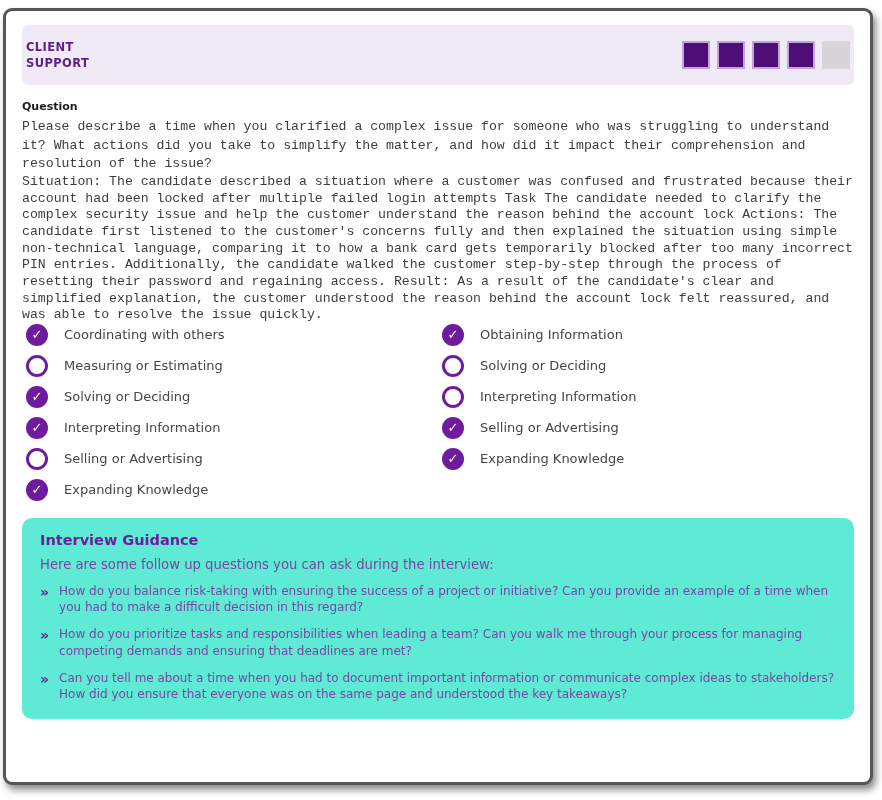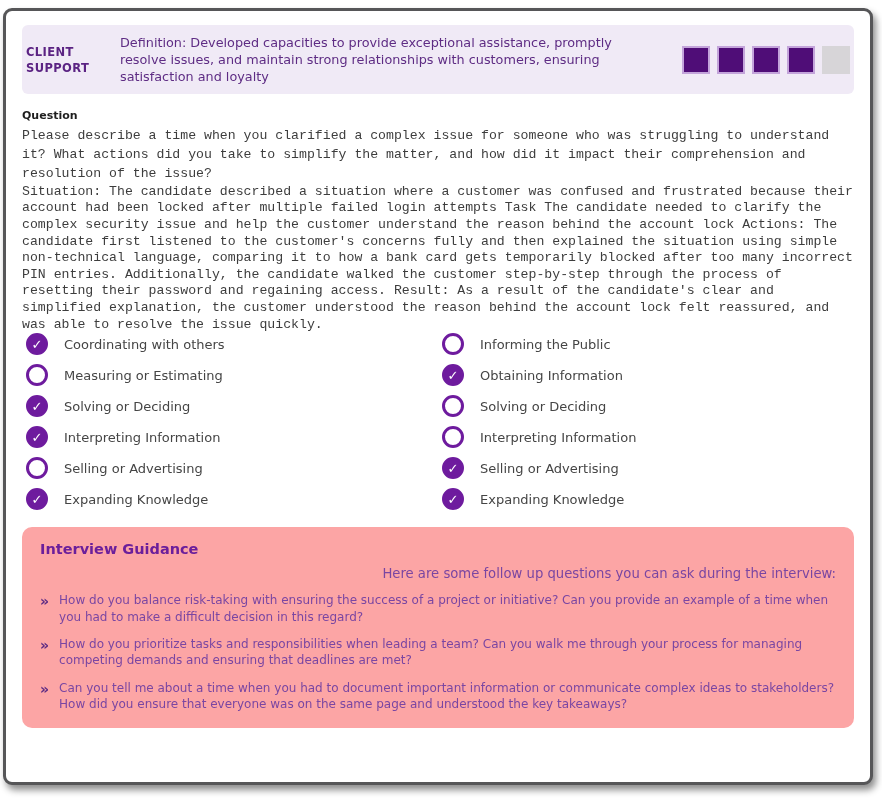--- a/index.html
+++ b/index.html
@@ -97,35 +97,34 @@
   }
   .insight-row.unchecked .check-circle { background: #ffffff; border: 3px solid #6e1b9e; }
   .insight-row.checked   .check-circle { background: #6e1b9e; border: 3px solid #6e1b9e; }
   .check-mark { display: none; color: #ffffff; font-size: 13px; font-weight: 700; line-height: 1; transform: translateY(-0.5px); }
   .insight-row.checked .check-mark { display: block; }
   .insight-label { font-size: 13px; color: #454545; }
 
   
   .guidance-box {
     margin-top: 17px;
-    background: #fca5a5;
+    background: #5eead4;
     border-radius: 10px;
     padding: 14px 18px 16px 18px;
   }
   .guidance-heading {
     font-size: 14.5px;
     font-weight: 700;
     color: #6b1f9b;
     margin-bottom: 9px;
   }
   .guidance-intro {
     font-size: 13.2px;
     color: #7a46a2;
     margin-bottom: 11px;
-    text-align: right;
   }
   .guidance-list { list-style: none; display: flex; flex-direction: column; gap: 11px; }
   .guidance-item { display: flex; gap: 10px; align-items: flex-start; }
   .chevron-bullet {
     color: #5e2c84;
     font-weight: 700;
     font-size: 14px;
     line-height: 1.3;
     flex: 0 0 auto;
   }
@@ -136,21 +135,20 @@
     max-width: 790px;
   }
 </style>
 </head>
 <body>
 
 <div class="card">
 
   <div class="header-band">
     <div class="competency-title">CLIENT SUPPORT</div>
-    <div class="definition">Definition: Developed capacities to provide exceptional assistance, promptly resolve issues, and maintain strong relationships with customers, ensuring satisfaction and loyalty</div>
     <div class="rating">
         <span class="rating-square filled"></span>
         <span class="rating-square filled"></span>
         <span class="rating-square filled"></span>
         <span class="rating-square filled"></span>
         <span class="rating-square empty"></span>
       </div>
   </div>
 
   <div>
@@ -197,24 +195,20 @@
   </div>
 
   <div class="insight-row checked">
     <span class="check-circle">
               <span class="check-mark">✓</span>
             </span>
     <span class="insight-label">Expanding Knowledge</span>
   </div>
 </div>
       <div class="insight-col">
-  <div class="insight-row unchecked">
-    <span class="check-circle"></span>
-    <span class="insight-label">Informing the Public</span>
-  </div>
 
   <div class="insight-row checked">
     <span class="check-circle">
               <span class="check-mark">✓</span>
             </span>
     <span class="insight-label">Obtaining Information</span>
   </div>
 
   <div class="insight-row unchecked">
     <span class="check-circle"></span>

